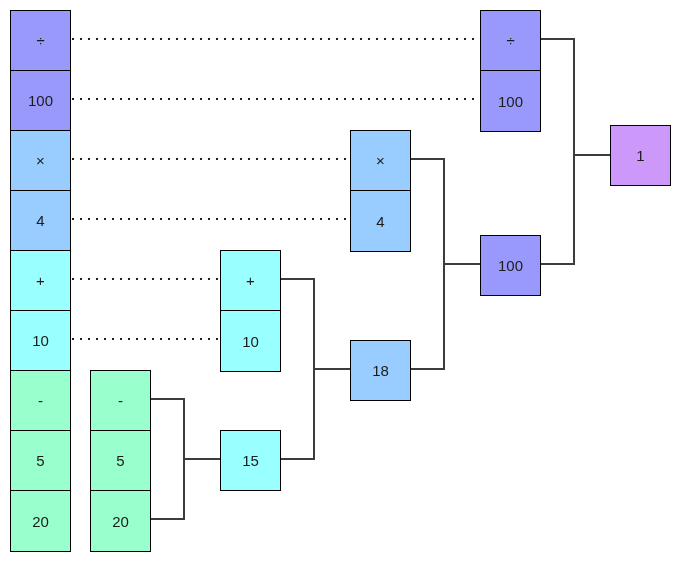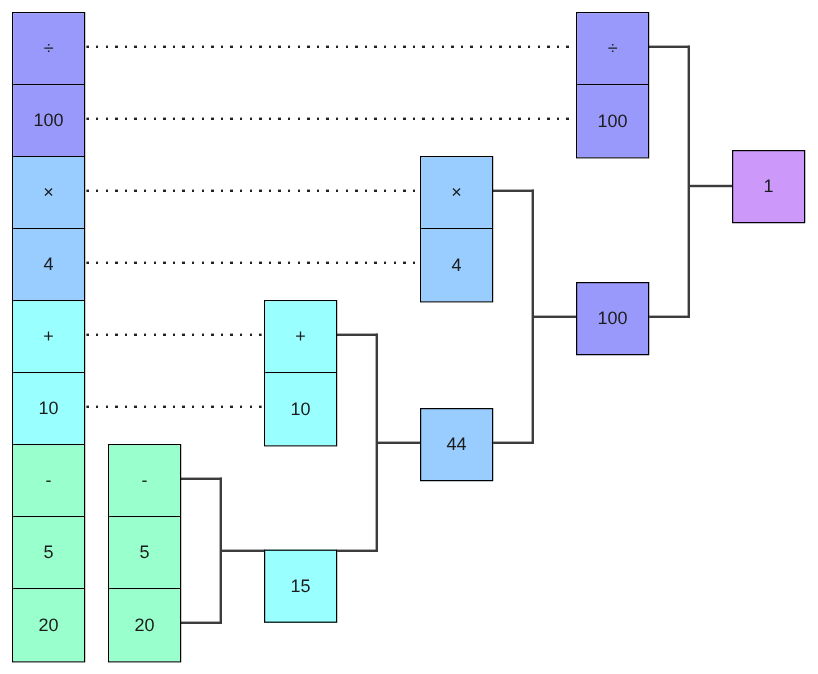--- a/index.html
+++ b/index.html
@@ -106,27 +106,27 @@
   <div class="stack" style="left:90px; top:370px;">
     <div class="cell c-sub">-</div>
     <div class="cell c-sub">5</div>
     <div class="cell c-sub">20</div>
   </div>
 
   <div class="stack" style="left:220px; top:250px;">
     <div class="cell c-add">+</div>
     <div class="cell c-add">10</div>
   </div>
-  <div class="box c-add" style="left:220px; top:430px;margin-top:28px;">15</div>
+  <div class="box c-add" style="left:220px; top:430px;">15</div>
 
   <div class="stack" style="left:350px; top:130px;">
     <div class="cell c-mul">×</div>
     <div class="cell c-mul">4</div>
   </div>
-  <div class="box c-mul" style="left:350px; top:340px;">44</div>
+  <div class="box c-mul" style="left:350px; top:340px;">18</div>
 
   <div class="stack" style="left:480px; top:10px;">
     <div class="cell c-div">÷</div>
     <div class="cell c-div">100</div>
   </div>
   <div class="box c-div" style="left:480px; top:235px;">100</div>
 
   <div class="box c-res" style="left:610px; top:125px;">1</div>
 
 </div>

